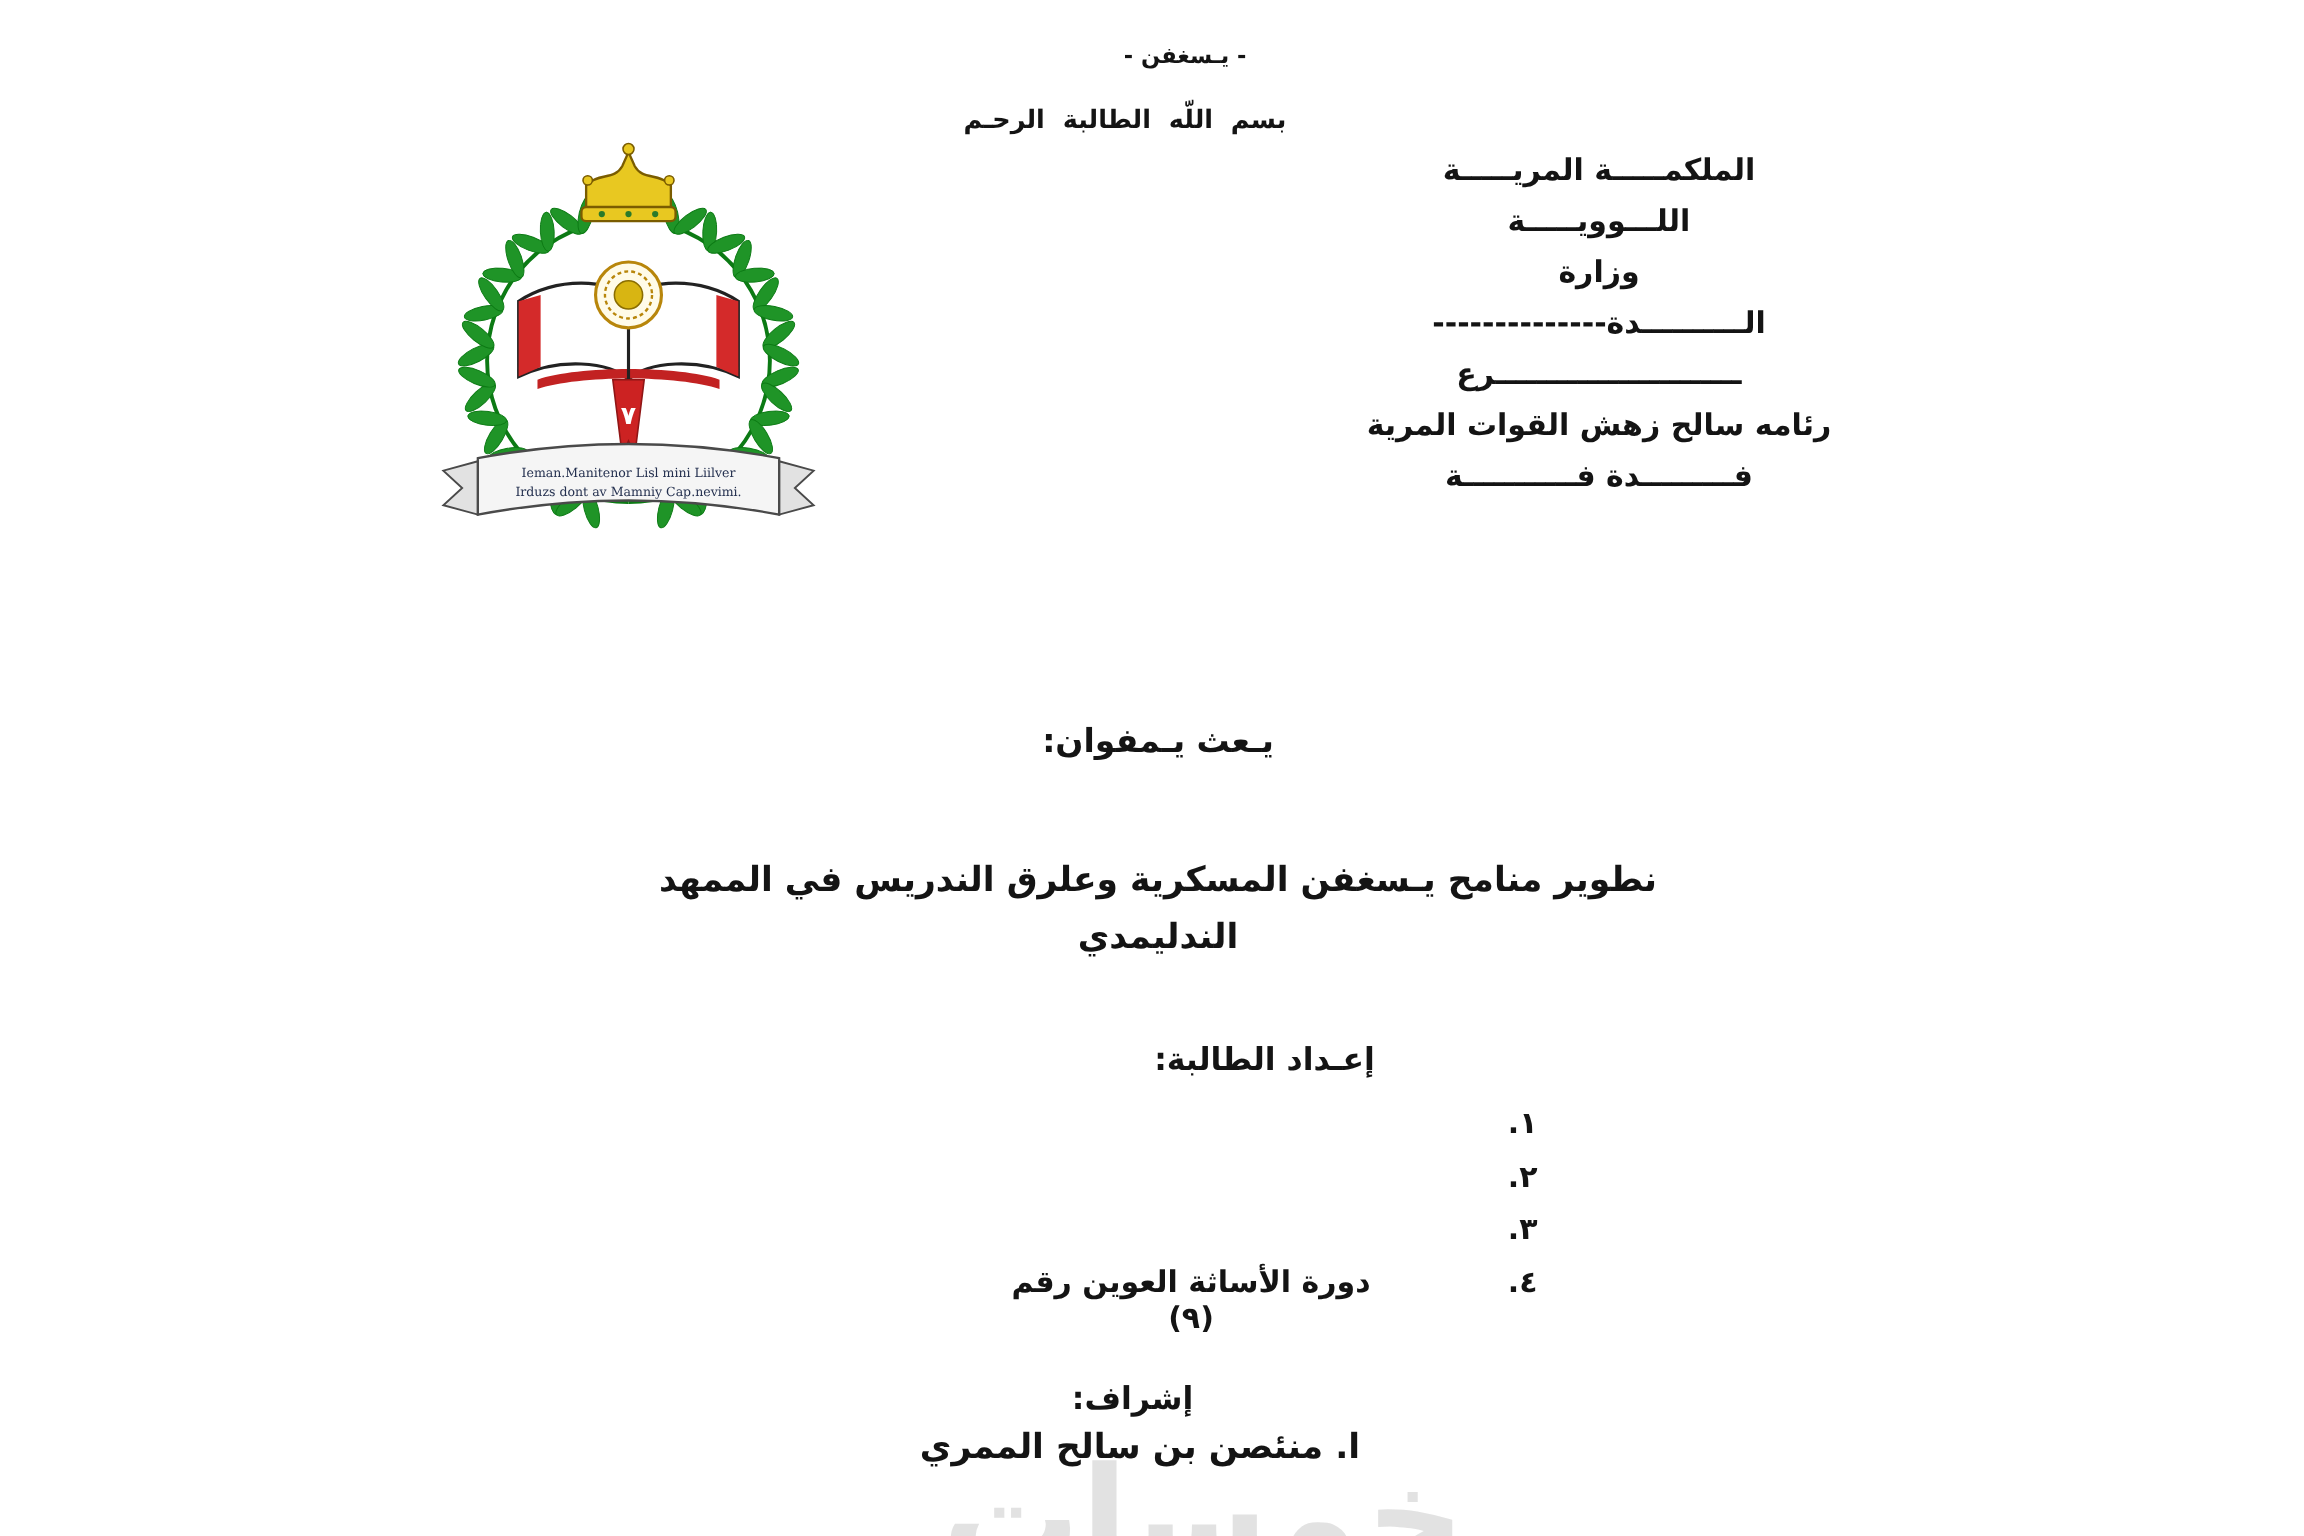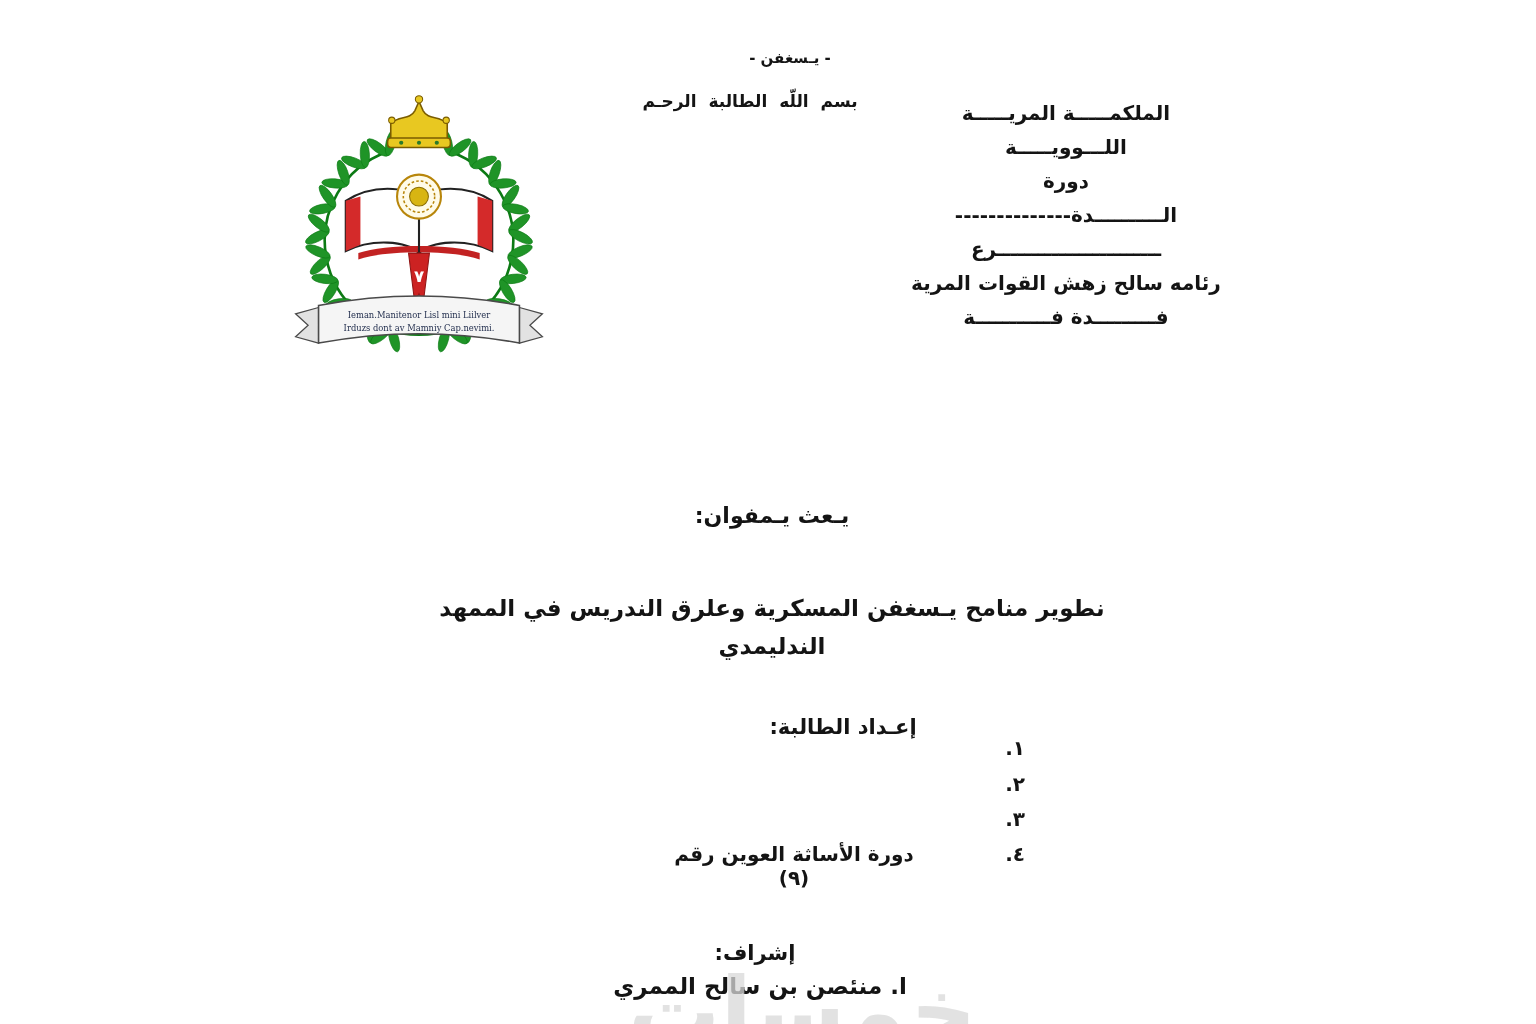--- a/index.html
+++ b/index.html
@@ -7,21 +7,21 @@
   body { background:#fff; font-family:"DejaVu Sans","Liberation Sans",sans-serif; }
   .page {
     position:relative; width:1536px; height:1024px;
     background:#ffffff; overflow:hidden;
   }
   .abs { position:absolute; }
   .ar {
     direction:rtl; color:#141414; font-weight:bold;
     font-family:"DejaVu Sans","Liberation Sans",sans-serif;
   }
-  .center { text-align:center;margin-top:21px; }
+  .center { text-align:center; }
 
   .header-note   { left:700px; top:28px;  width:180px; font-size:15px; letter-spacing:1px; }
   .bismillah     { left:610px; top:70px;  width:280px; font-size:17px; word-spacing:6px; }
 
   .letterhead {
     right:300px; top:96px; width:340px;
     text-align:center; font-size:20px; line-height:34px;
   }
   .letterhead .lh-line { white-space:nowrap; }
 
@@ -125,21 +125,21 @@
         <path d="M34 204 Q130 186 226 204 L226 240 Q130 222 34 240 Z" fill="#f5f5f5" stroke="#4a4a4a" stroke-width="1.5"></path>
         <text x="130" y="216" text-anchor="middle" font-size="8" fill="#24304f" font-family="DejaVu Serif, serif">Ieman.Manitenor Lisl mini Liilver</text>
         <text x="130" y="228" text-anchor="middle" font-size="8" fill="#24304f" font-family="DejaVu Serif, serif">Irduzs dont av Mamniy Cap.nevimi.</text>
       </g>
     </svg>
   </div>
 
   <div class="abs ar letterhead">
     <div class="lh-line">الملكمـــــة المريـــــة</div>
     <div class="lh-line">اللـــوويـــــة</div>
-    <div class="lh-line">دورة</div>
+    <div class="lh-line">وزارة</div>
     <div class="lh-line">الــــــــــدة--------------</div>
     <div class="lh-line">ــــــــــــــــــــــــرع</div>
     <div class="lh-line">رئامه سالح زهش القوات المرية</div>
     <div class="lh-line">فـــــــــدة فـــــــــــة</div>
   </div>
 
   <div class="abs ar center research-label">يـعث يـمفوان:</div>
 
   <div class="abs ar center title-block">
     <div>نطوير منامح يـسغفن المسكرية وعلرق الندريس في الممهد</div>

